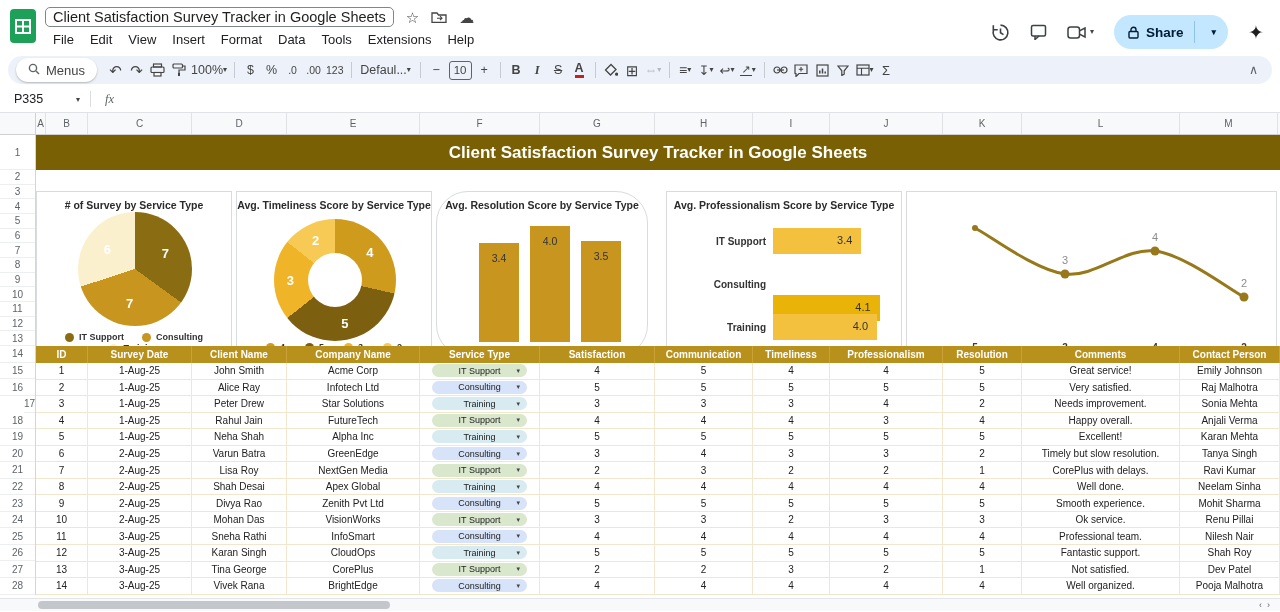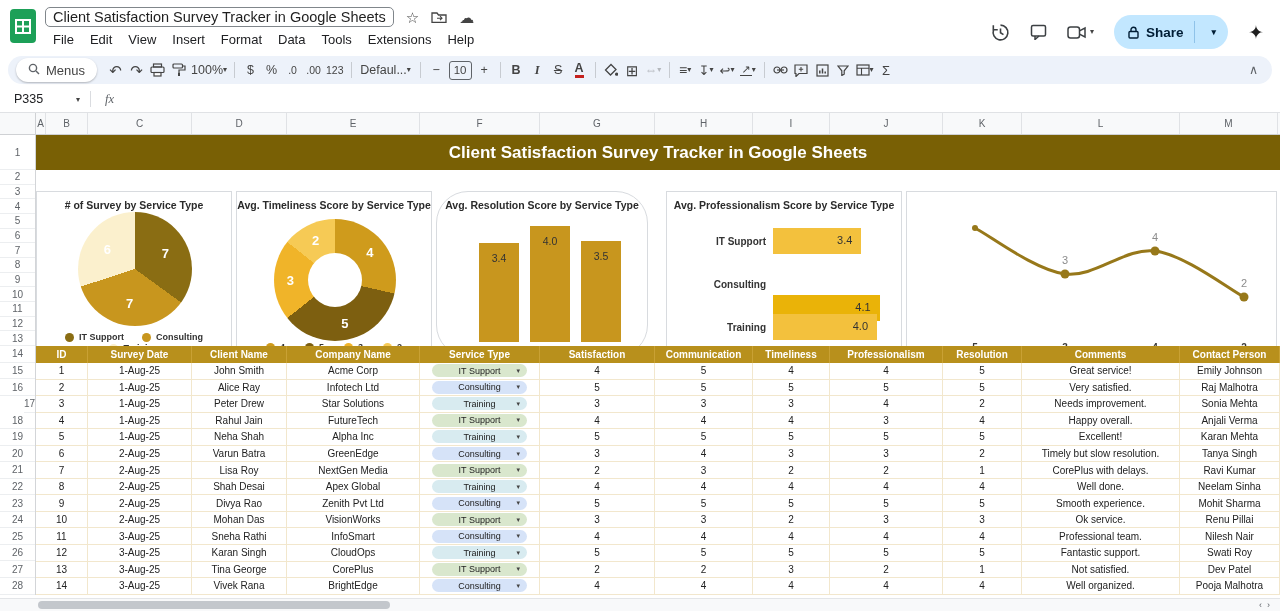--- a/index.html
+++ b/index.html
@@ -673,21 +673,21 @@
             <span>Training</span>
             <span class="pcaret">▾</span>
           </div>
         </div>
         <div class="td" style="width: 115px;">5</div>
         <div class="td" style="width: 98px;">5</div>
         <div class="td" style="width: 77px;">5</div>
         <div class="td" style="width: 113px;">5</div>
         <div class="td" style="width: 79px;">5</div>
         <div class="td" style="width: 158px;">Fantastic support.</div>
-        <div class="td" style="width: 100px;">Swati Roy</div>
+        <div class="td" style="width: 100px;">Shah Roy</div>
       </div>
       <div class="trow">
         <div class="td" style="width: 52px;">13</div>
         <div class="td" style="width: 104px;">3-Aug-25</div>
         <div class="td" style="width: 95px;">Tina George</div>
         <div class="td" style="width: 133px;">CorePlus</div>
         <div class="td" style="width: 120px;">
           <div class="pill" style="background: rgb(217, 231, 205);">
             <span>IT Support</span>
             <span class="pcaret">▾</span>

